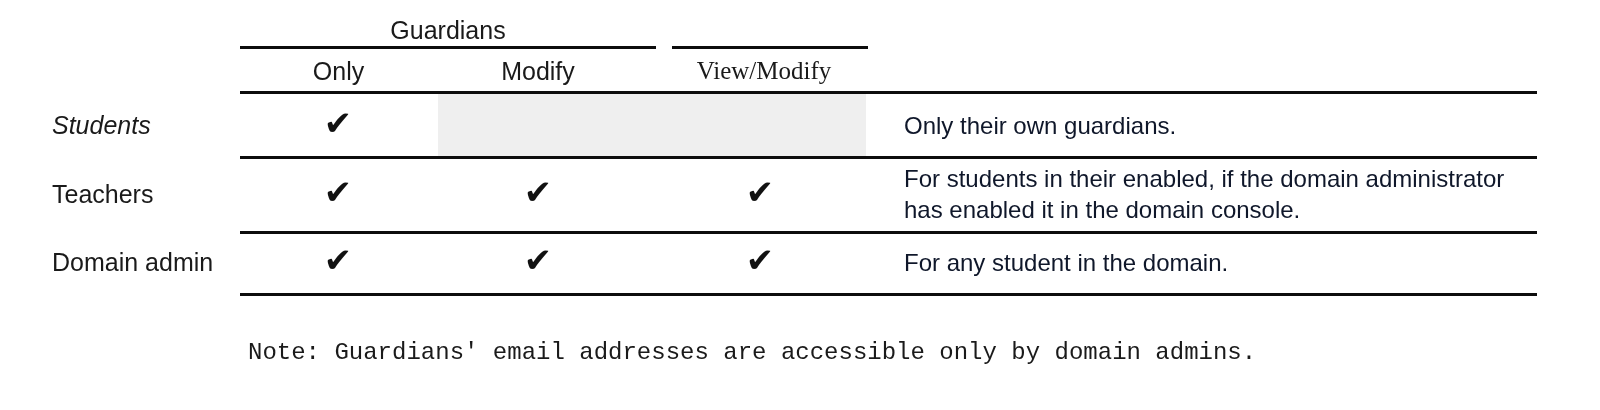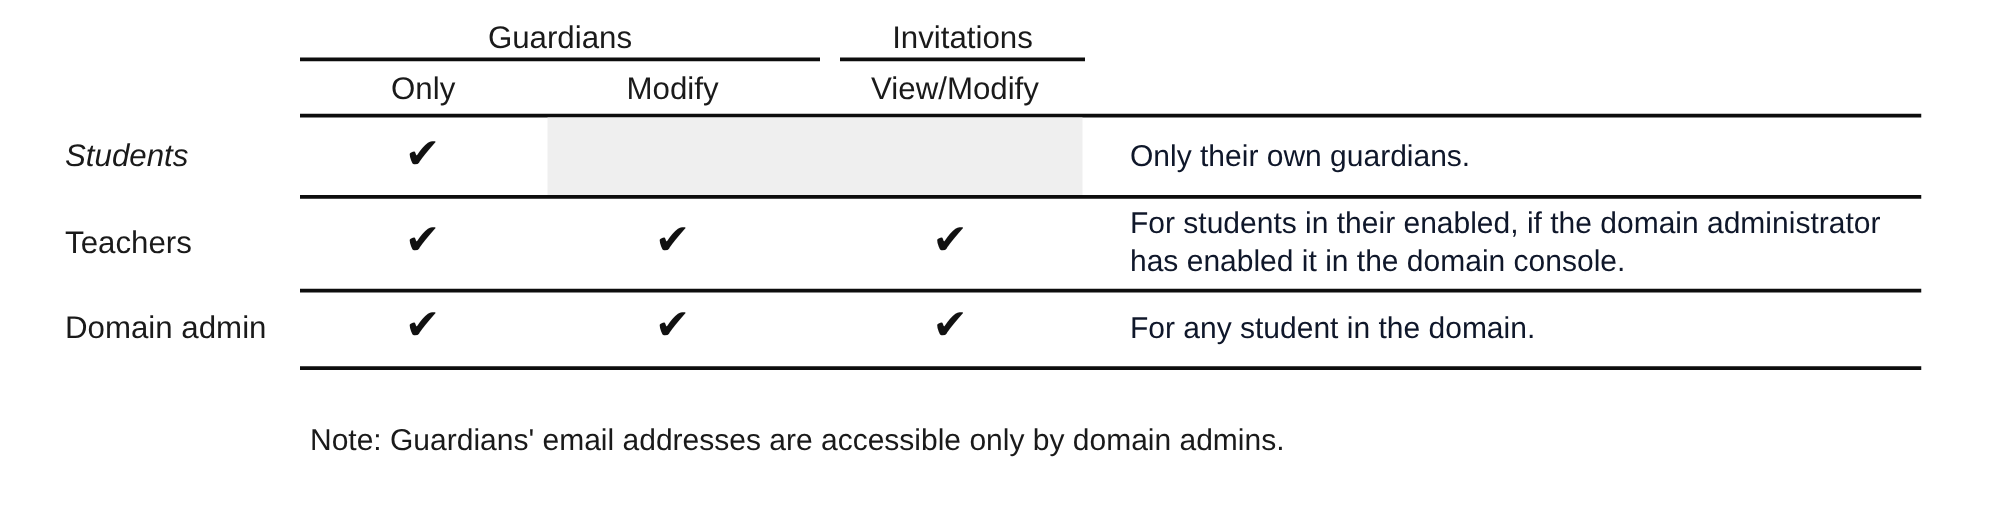--- a/index.html
+++ b/index.html
@@ -50,21 +50,21 @@
     position: absolute;
     top: 55px;
     font-size: 25px;
     line-height: 32px;
     text-align: center;
     color: #1a1a1a;
     white-space: nowrap;
   }
   #col-head-view      { left: 240px;  width: 197px; }
   #col-head-modify    { left: 438px;  width: 200px; }
-  #col-head-viewmod   { left: 660px;  width: 208px; }
+  #col-head-viewmod   { left: 660px;  width: 208px; font-family: Liberation Serif, serif; }
 
   
   .rule {
     position: absolute;
     left: 240px;
     width: 1297px;
     height: 3px;
     background: #0d0d0d;
   }
   #rule-top    { top: 91px; }
@@ -130,31 +130,31 @@
 
   
   #footnote {
     position: absolute;
     left: 248px;
     top: 338px;
     font-size: 24px;
     line-height: 30px;
     color: #1a1a1a;
     white-space: nowrap;
+    font-family: Liberation Mono, monospace;
   }
 </style>
 </head>
 <body>
 
 <div class="sheet">
 
   <div class="group-label" id="group-guardians">Guardians</div>
   <div class="group-rule" id="group-rule-guardians"></div>
 
-  <div class="group-label" id="group-invitations">Invitations</div>
   <div class="group-rule" id="group-rule-invitations"></div>
 
   <div class="col-head" id="col-head-view">Only</div>
   <div class="col-head" id="col-head-modify">Modify</div>
   <div class="col-head" id="col-head-viewmod">View/Modify</div>
 
   <div class="rule" id="rule-top"></div>
   <div class="rule" id="rule-1"></div>
   <div class="rule" id="rule-2"></div>
   <div class="rule" id="rule-bottom"></div>

